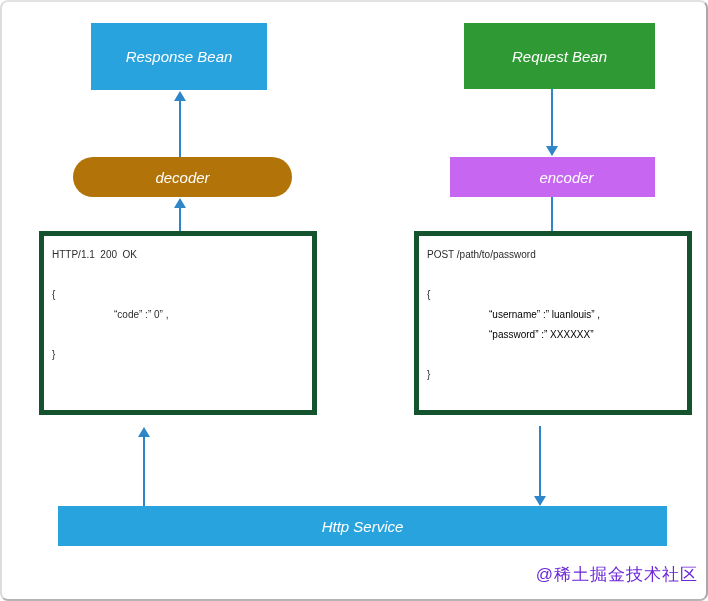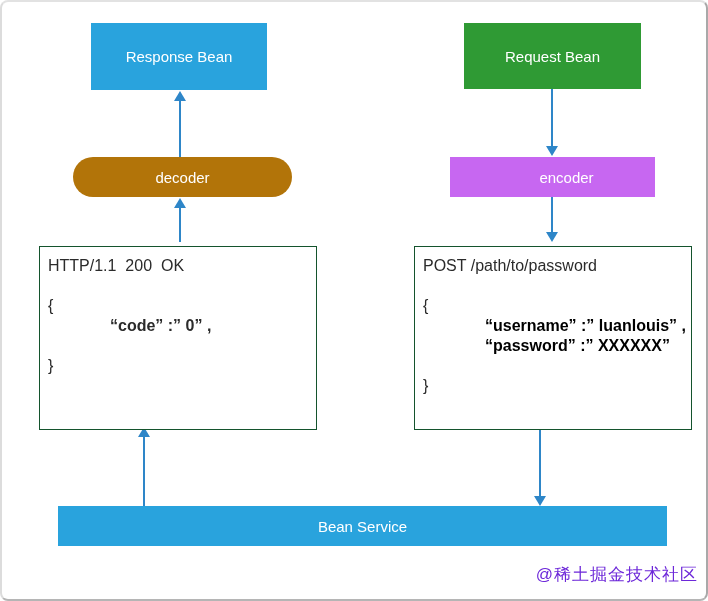--- a/index.html
+++ b/index.html
@@ -9,39 +9,39 @@
   .canvas {
     position:relative; width:708px; height:601px;
     background:#ffffff; overflow:hidden;
     border-style:solid; border-width:2px;
     border-color:#e2e2e2 #a9a9a9 #b5b5b5 #dcdcdc;
     border-radius:8px;
   }
 
   .node {
     position:absolute; display:flex; align-items:center; justify-content:center;
-    color:#ffffff; font-size:15px;
+    color:#ffffff; font-size:15px;font-style:italic;
   }
   .node span { white-space:nowrap; }
 
   .response-bean { left:89px;  top:21px;  width:176px; height:67px; background:#29a3dd; }
-  .request-bean  { left:462px; top:21px;  width:177px; height:66px; background:#2f9a34; }
+  .request-bean  { left:462px; top:21px;  width:191px; height:66px; background:#2f9a34; }
   .decoder       { left:71px;  top:155px; width:219px; height:40px; background:#b27409;border-radius:20px; }
   .encoder       { left:448px; top:155px; width:205px; height:40px; background:#c767f1;padding-left:28px; }
   .http-service  { left:56px;  top:504px; width:609px; height:40px; background:#29a3dd; }
 
   .msg-box {
-    position:absolute; top:244px; width:278px; height:184px;
-    background:#ffffff; border:1px solid #14532d;
-    padding:9px 10px 0 8px; color:#2b2b2b; font-size:16px;
+    position:absolute; top:229px; width:278px; height:184px;
+    background:#ffffff; border:5px solid #14532d;
+    padding:9px 10px 0 8px; color:#2b2b2b; font-size:10px;
   }
   .msg-left  { left:37px; }
   .msg-right { left:412px; }
   .msg-line  { white-space:pre; line-height:20px; height:20px; }
-  .msg-indent { padding-left:62px;font-weight:bold; }
+  .msg-indent { padding-left:62px; }
   .msg-right .green { color:#000000; }
 
   .arrow { position:absolute; width:12px; }
   .arrow .line { position:absolute; left:5px; width:2px; background:#2e86c8; }
   .arrow.up .line { top:8px; bottom:0; }
   .arrow.down .line { top:0; bottom:8px; }
   .arrow .head { position:absolute; left:0; width:0; height:0;
                  border-left:6px solid transparent; border-right:6px solid transparent; }
   .arrow.up .head   { top:0;    border-bottom:10px solid #2e86c8; }
   .arrow.down .head { bottom:0; border-top:10px solid #2e86c8; }
@@ -116,18 +116,18 @@
     <div class="msg-line">POST /path/to/password</div>
     <div class="msg-line"></div>
     <div class="msg-line">{</div>
     <div class="msg-line msg-indent green">“username” :” luanlouis” ,</div>
     <div class="msg-line msg-indent green">“password” :” XXXXXX”</div>
     <div class="msg-line"></div>
     <div class="msg-line">}</div>
   </div>
 
   <div class="node http-service">
-    <span>Bean Service</span>
+    <span>Http Service</span>
   </div>
 
   <div class="watermark">@稀土掘金技术社区</div>
 
 </div>
 
 </body></html>

